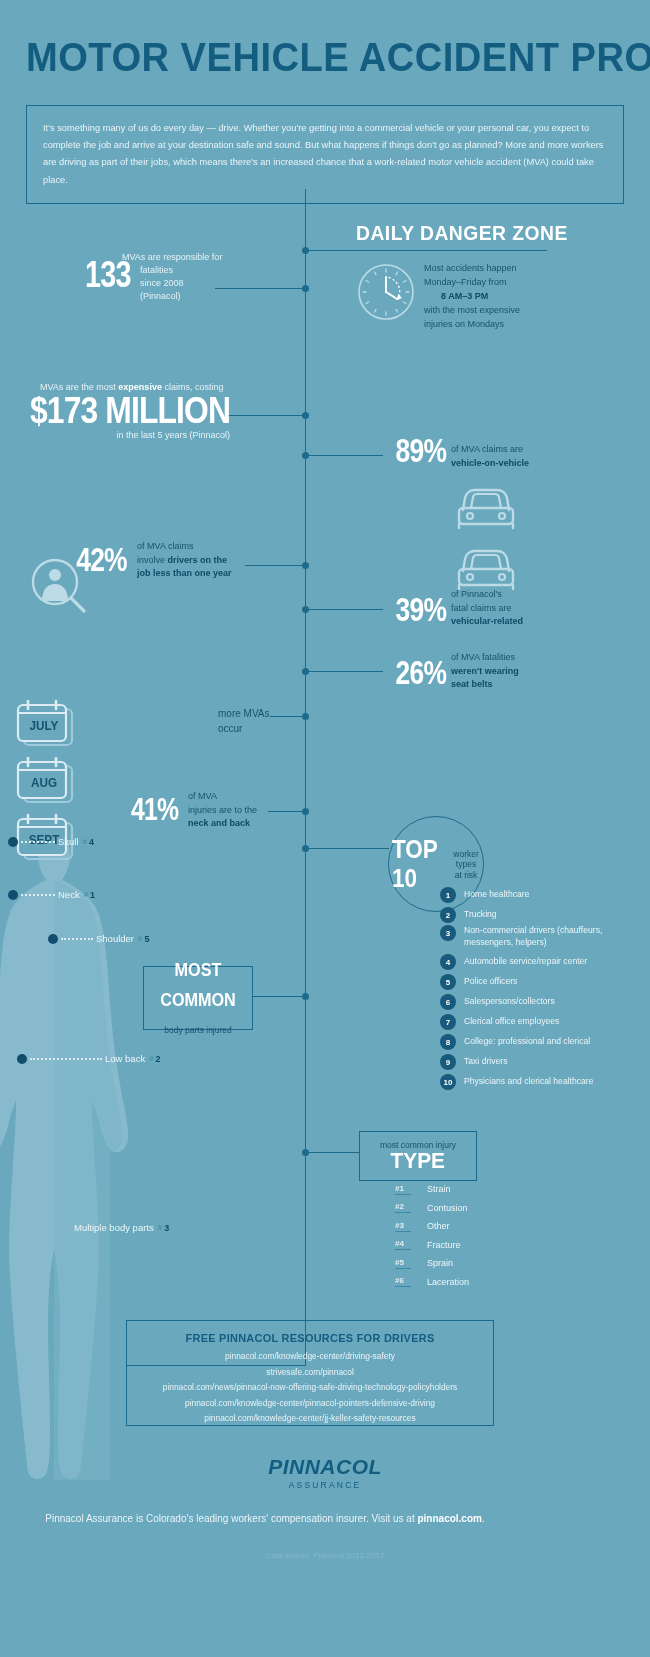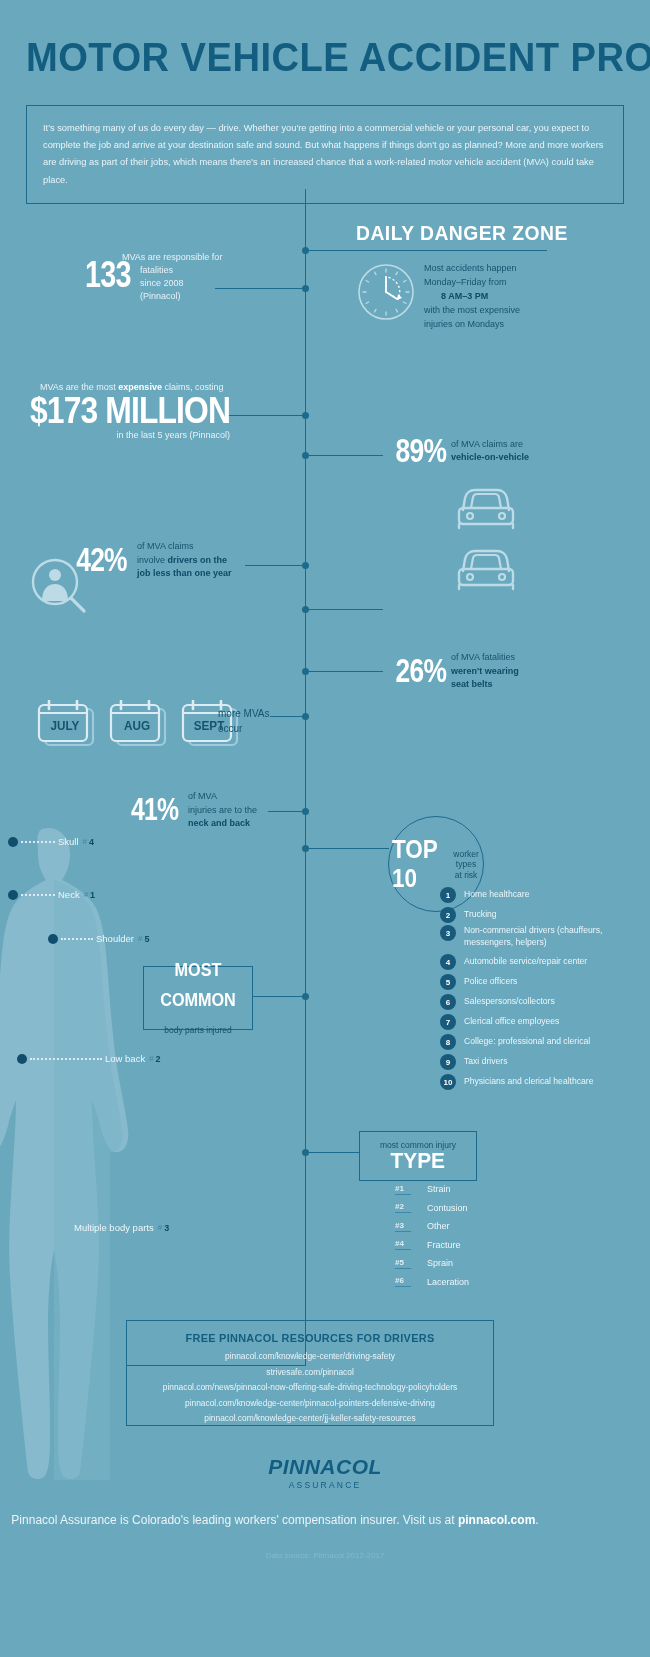--- a/index.html
+++ b/index.html
@@ -124,21 +124,21 @@
   .clocktext { position: absolute; left: 424px; top: 262px; width: 160px; font-size: 9px; line-height: 1.55; color: #17536e; }
   .clocktext b { color: #0f4b66; font-weight: bold; padding-left: 17px; }
 
   
   .bmil { position: absolute; left: 30px; top: 382px; width: 250px; text-align: left; }
   .bmil .lead { font-size: 9px; color: #e7f2f6; margin-left: 10px; }
   .bmil .num { font-size: 37px; transform: scaleX(0.86); transform-origin: left top; margin-top: 2px; }
   .bmil .sub { font-size: 9px; color: #e7f2f6; text-align: right; margin-top: 3px; width: 200px; }
 
   
-  .pct { position: absolute; display: flex; align-items: center; }
+  .pct { position: absolute; display: flex; align-items: flex-end; }
   .pct .n {
     font-family: "Liberation Sans Narrow", "Liberation Sans", sans-serif;
     font-weight: bold; font-size: 33px; color: #fff;
     transform: scaleX(0.8); transform-origin: right center; letter-spacing: -1px;
   }
   .pct .t { font-size: 9px; line-height: 1.5; color: #17536e; margin-left: 5px; }
   .pct .t b { font-weight: bold; color: #0f4b66; }
 
   
   .p42 { position: absolute; left: 70px; top: 540px; display: flex; align-items: center; }
@@ -151,21 +151,21 @@
   .p41 .n { font-family: "Liberation Sans Narrow", "Liberation Sans", sans-serif; font-weight: bold; font-size: 31px; color: #fff; transform: scaleX(0.8); letter-spacing:-1px; }
   .p41 .t { font-size: 9px; line-height: 1.5; color: #17536e; margin-left: 4px; }
   .p41 .t b { font-weight: bold; color: #0f4b66; }
 
   
   .caricon { position: absolute; }
   
   .magicon { position: absolute; left: 28px; top: 556px; }
 
   
-  .calrow { position: absolute; left: 37px; top: 700px; display: flex; gap: 9px; }
+  .calrow { position: absolute; left: 16px; top: 700px; display: flex; gap: 9px; flex-direction: column; }
   .cal { position: relative; width: 63px; height: 48px; }
   .cal .lbl {
     position: absolute; left: 0; top: 18px; width: 56px; text-align: center;
     font-family: "Liberation Sans Narrow", "Liberation Sans", sans-serif;
     font-size: 13px; font-weight: bold; color: #17536e; transform: scaleX(0.9);
   }
   .calnote { position: absolute; left: 218px; top: 706px; font-size: 10px; line-height: 1.5; color: #17536e; }
 
   
   .top10 {
@@ -241,21 +241,21 @@
   }
   .resbox .ln { font-size: 8.4px; color: #eaf4f8; line-height: 1.85; }
 
   
   .logo { position: absolute; left: 0; top: 1455px; width: 650px; text-align: center; }
   .logo .pn {
     font-family: "Liberation Sans", sans-serif; font-style: italic; font-weight: bold;
     font-size: 21px; color: #135e80; letter-spacing: 0.5px;
   }
   .logo .as { font-size: 8.5px; color: #135e80; letter-spacing: 2.2px; margin-top: 1px; }
-  .tagline { position: absolute; left: 0; top: 1513px; width: 530px; text-align: center; font-size: 12px; color: #eaf4f8; margin-left: 10px; }
+  .tagline { position: absolute; left: 0; top: 1513px; width: 530px; text-align: center; font-size: 10px; color: #eaf4f8; }
   .tagline b { font-weight: bold; color: #ffffff; }
   .src { position: absolute; left: 0; top: 1551px; width: 650px; text-align: center; font-size: 8px; color: #82b9cb; }
 </style>
 </head>
 <body>
 
 <div class="stage">
 
   <svg class="silhouette" viewBox="0 0 220 660">
     <path fill="#a9d0df" d="M78,8 C92,8 100,20 100,34 C100,46 96,54 92,60 C104,66 118,74 126,88 C134,104 136,130 138,156
@@ -395,20 +395,28 @@
   </div>
   <div class="magicon">
     <svg width="62" height="60" viewBox="0 0 62 60">
       <circle cx="27" cy="26" r="22" fill="none" stroke="#bcdbe6" stroke-width="2.4"></circle>
       <line x1="43" y1="42" x2="56" y2="55" stroke="#bcdbe6" stroke-width="3.2" stroke-linecap="round"></line>
       <circle cx="27" cy="19" r="6" fill="#bcdbe6"></circle>
       <path d="M14,45 C14,33 20,28 27,28 C34,28 40,33 40,45 Z" fill="#bcdbe6"></path>
     </svg>
   </div>
 
+  <div class="pct" style="left:383px; top:588px;">
+    <div class="n">39%</div>
+    <div class="t">
+      <div>of Pinnacol's</div>
+      <div>fatal claims are</div>
+      <div><b>vehicular-related</b></div>
+    </div>
+  </div>
 
   <div class="pct" style="left:383px; top:651px;">
     <div class="n">26%</div>
     <div class="t">
       <div>of MVA fatalities</div>
       <div><b>weren't wearing</b></div>
       <div><b>seat belts</b></div>
     </div>
   </div>
 

